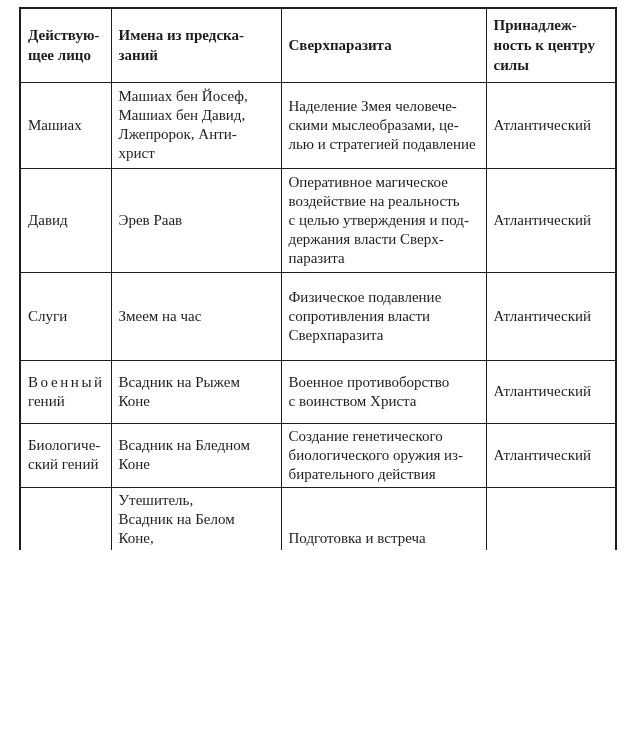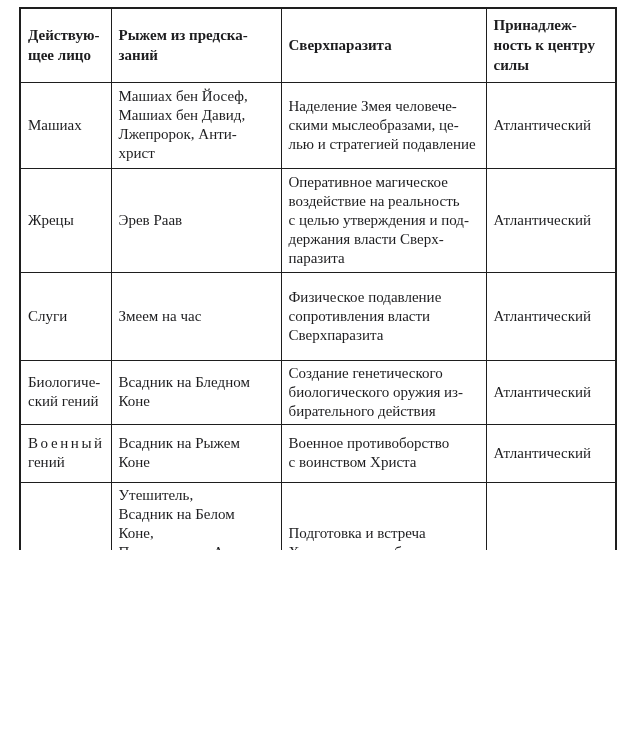--- a/index.html
+++ b/index.html
@@ -72,75 +72,75 @@
     <colgroup>
       <col style="width:91px">
       <col style="width:170px">
       <col style="width:205px">
       <col style="width:130px">
     </colgroup>
     <thead>
       <tr>
         <th>Действую-
 щее лицо</th>
-        <th>Рыжем из предска-
+        <th>Имена из предска-
 заний</th>
         <th>Сверхпаразита</th>
         <th>Принадлеж-
 ность к центру
 силы</th>
       </tr>
     </thead>
     <tbody>
       <tr>
         <td>Машиах</td>
         <td>Машиах бен Йосеф,
 Машиах бен Давид,
 Лжепророк, Анти-
 христ</td>
         <td>Наделение Змея человече-
 скими мыслеобразами, це-
 лью и стратегией подавление</td>
         <td>Атлантический</td>
       </tr>
       <tr>
-        <td>Жрецы</td>
+        <td>Давид</td>
         <td>Эрев Раав</td>
         <td>Оперативное магическое
 воздействие на реальность
 с целью утверждения и под-
 держания власти Сверх-
 паразита</td>
         <td>Атлантический</td>
       </tr>
       <tr>
         <td>Слуги</td>
         <td>Змеем на час</td>
         <td>Физическое подавление
 сопротивления власти
 Сверхпаразита</td>
         <td>Атлантический</td>
       </tr>
       <tr>
+        <td class="ls-b">Военный
+гений</td>
+        <td>Всадник на Рыжем
+Коне</td>
+        <td>Военное противоборство
+с воинством Христа</td>
+        <td>Атлантический</td>
+      </tr>
+      <tr>
         <td>Биологиче-
 ский гений</td>
         <td>Всадник на Бледном
 Коне</td>
         <td>Создание генетического
 биологического оружия из-
 бирательного действия</td>
-        <td>Атлантический</td>
-      </tr>
-      <tr>
-        <td class="ls-b">Военный
-гений</td>
-        <td>Всадник на Рыжем
-Коне</td>
-        <td>Военное противоборство
-с воинством Христа</td>
         <td>Атлантический</td>
       </tr>
       <tr>
         <td>Предтеча</td>
         <td>Утешитель,
 Всадник на Белом
 Коне,
 Примиритель, Апо-
 стол Андрей, Христа
 Богослов,

